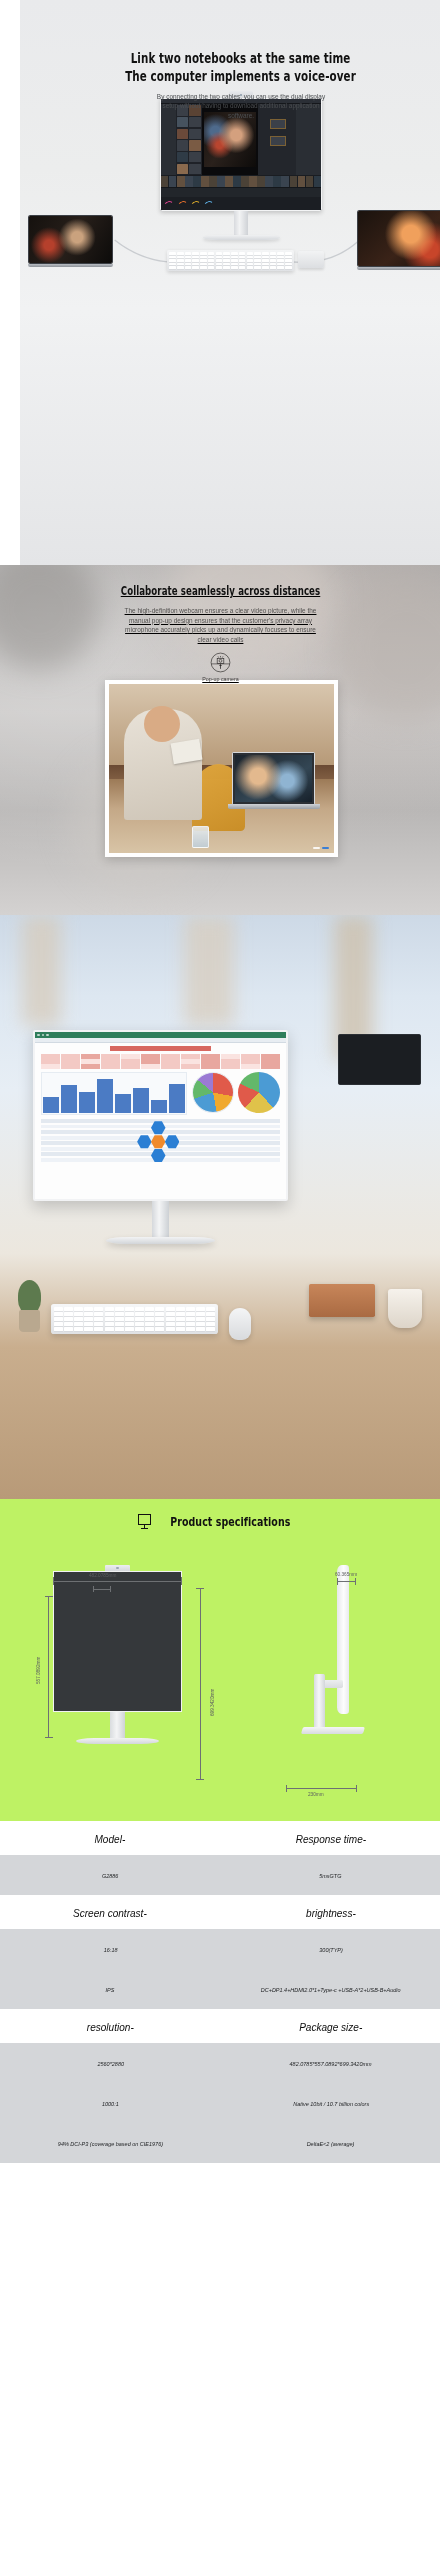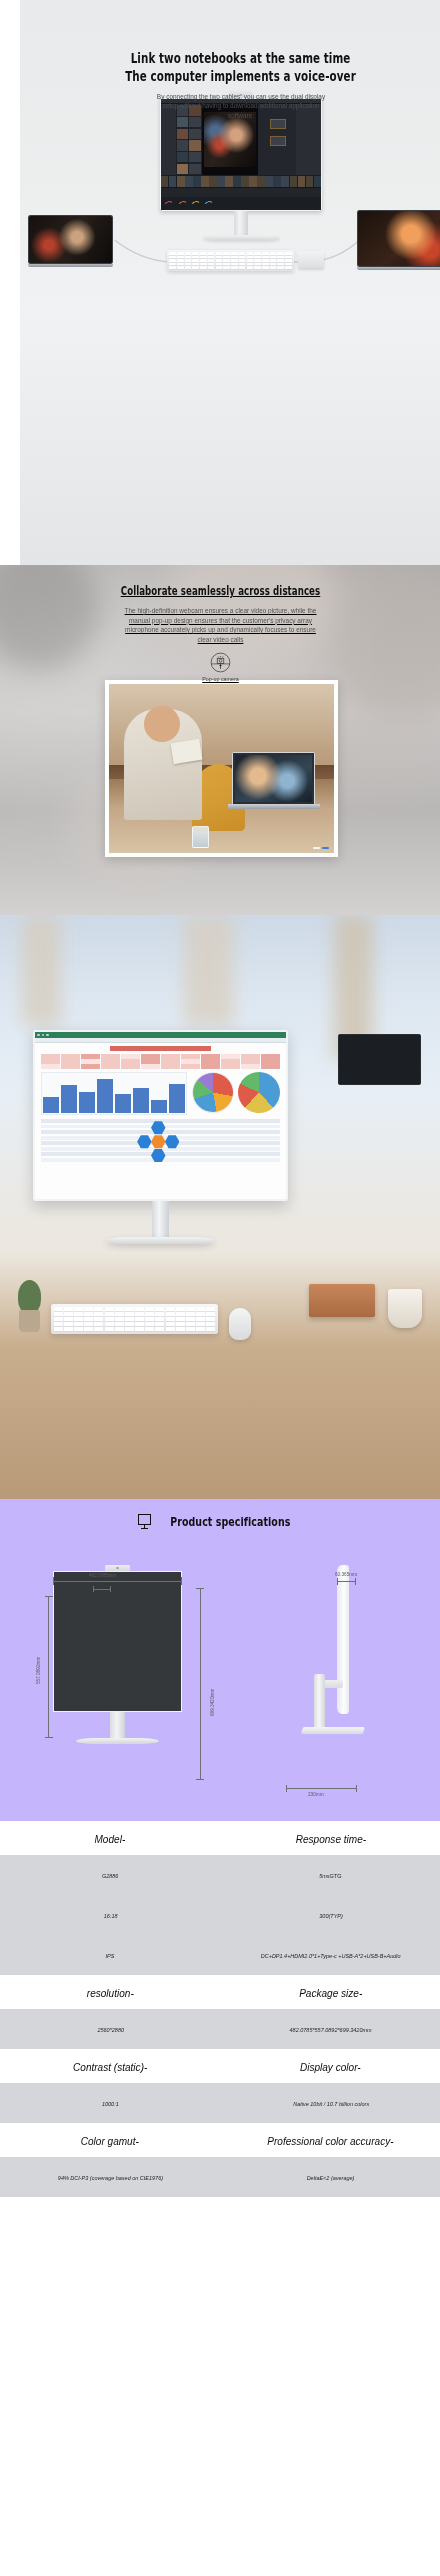--- a/index.html
+++ b/index.html
@@ -231,21 +231,21 @@
     background:linear-gradient(180deg,#f4f5f6,#d8dadd);box-shadow:0 2.2px 5px rgba(0,0,0,.15);}
   .app-book{position:absolute;right:66px;top:369px;width:66px;height:33px;border-radius:1.7px;
     background:linear-gradient(180deg,#c8865a,#a96a42);box-shadow:0 2.2px 5.6px rgba(0,0,0,.2);}
   .app-cup{position:absolute;right:19px;top:374px;width:34px;height:39px;border-radius:3.3px 3.3px 13.4px 13.4px;
     background:linear-gradient(180deg,#f6f2ec,#ddd5c9);box-shadow:0 2.2px 5.6px rgba(0,0,0,.18);}
   .app-plant{position:absolute;left:14.5px;top:356px;width:30px;height:61px;}
   .app-plant .pot{position:absolute;bottom:0;left:4.5px;width:21px;height:22px;background:#b9a88f;border-radius:2.2px 2.2px 4.5px 4.5px;}
   .app-plant .lf{position:absolute;bottom:19px;left:3.3px;width:23.4px;height:33px;border-radius:50% 50% 40% 40%;background:#5d7a4e;}
 
   
-  #sec-spec{ width:441px; background:#c4b5fd; padding-bottom: 0; }
+  #sec-spec{ width:441px; background:#bef264; padding-bottom: 0; }
   .spec-hdr{ display:flex; align-items:center; justify-content:center; gap:5.6px;
     padding: 14.5px 0 9px; }
   .spec-hdr .cond-title{ font-size: 12.8px; }
   .mon-ico{ width: 13.4px; height: 15.6px; position:relative; }
   .mon-ico .b{ position:absolute; left:0; top:0; width:13.4px; height:11.7px; border:0.9px solid #111; }
   .mon-ico .s{ position:absolute; left:6.1px; top:11.7px; width:1.1px; height:3.3px; background:#111;}
   .mon-ico .f{ position:absolute; left:3.3px; top:14.5px; width:6.7px; height:1.1px; background:#111;}
 
   .drawings{ position:relative; height: 283px; }
   .dim-txt{ position:absolute; font-size: 4.7px; color:#5b5d60; font-family:"Liberation Sans",sans-serif; white-space:nowrap;}
@@ -770,47 +770,43 @@
     <table class="spec">
       <tbody>
         <tr class="lbl">
           <td><span>Model-</span></td>
           <td><span>Response time-</span></td>
         </tr>
         <tr class="val">
           <td><span>G2886</span></td>
           <td><span>5msGTG</span></td>
         </tr>
+        <tr class="lbl">
+          <td><span>Screen contrast-</span></td>
+          <td><span>brightness-</span></td>
+        </tr>
         <tr class="val">
           <td><span>16:18</span></td>
           <td><span>300(TYP)</span></td>
         </tr>
         <tr class="val">
           <td><span>IPS</span></td>
           <td><span>DC+DP1.4+HDMI2.0*1+Type-c +USB-A*2+USB-B+Audio</span></td>
         </tr>
         <tr class="lbl">
           <td><span>resolution-</span></td>
           <td><span>Package size-</span></td>
         </tr>
         <tr class="val">
           <td><span>2560*2880</span></td>
           <td><span>482.0785*557.0892*699.3420mm</span></td>
         </tr>
-        <tr class="lbl">
-          <td><span>Contrast (static)-</span></td>
-          <td><span>Display color-</span></td>
-        </tr>
         <tr class="val">
           <td><span>1000:1</span></td>
           <td><span>Native 10bit / 10.7 billion colors</span></td>
-        </tr>
-        <tr class="lbl">
-          <td><span>Color gamut-</span></td>
-          <td><span>Professional color accuracy-</span></td>
         </tr>
         <tr class="val">
           <td><span>94% DCI-P3 (coverage based on CIE1976)</span></td>
           <td><span>DeltaE&lt;2 (average)</span></td>
         </tr>
       </tbody>
     </table>
   </section>
 
 </div>

